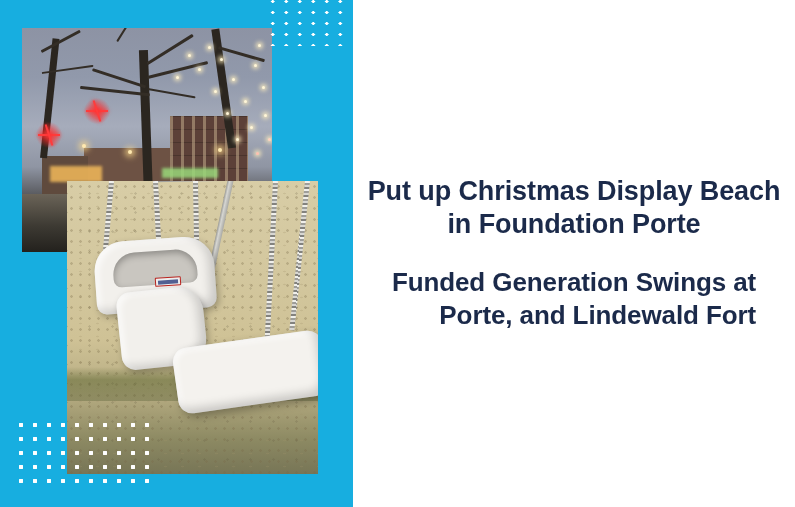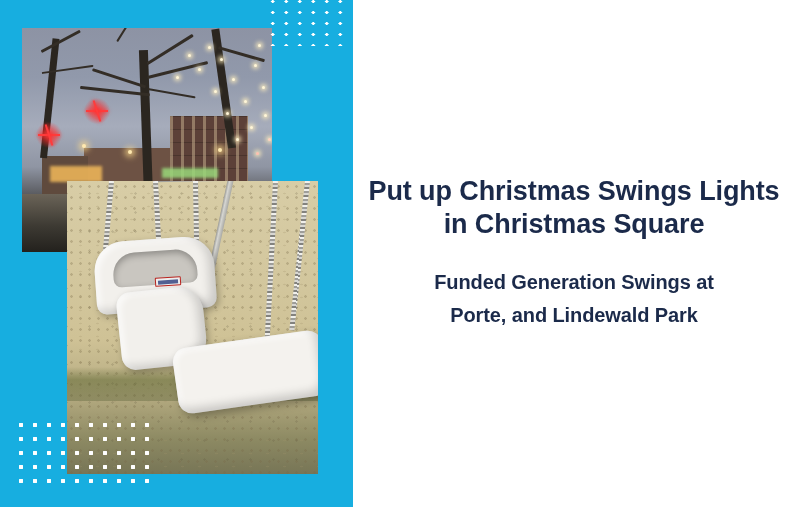--- a/index.html
+++ b/index.html
@@ -265,23 +265,24 @@
     text-align: center;
     color: #1B2A4A;
     font-weight: bold;
     letter-spacing: -0.1px;
   }
   .headline-1 {
     font-size: 27px;
     line-height: 33px;
   }
   .headline-2 {
-    font-size: 20px;
+    font-size: 26px;
     line-height: 33px;
     margin-top: 25px;
+    text-align: right;
   }
   .hl-line { display: block; white-space: nowrap; }
 </style>
 </head>
 <body>
 
 <div id="slide">
 
   <div class="blue-panel"></div>
 
@@ -359,24 +360,24 @@
     <div class="seat-bottom" style="left:108px; top:158px; width:150px; height:66px; transform:rotate(-8deg);"></div>
     <div class="seat-label" style="left:88px; top:96px; transform:rotate(-4deg);"></div>
   </div>
 
   <div class="dot-grid dot-grid-top"></div>
   <div class="dot-grid dot-grid-bottom"></div>
 
   <div class="text-col">
 
     <div class="headline-block headline-1">
-      <span class="hl-line">Put up Christmas Swings Lights</span>
-      <span class="hl-line">in Christmas Square</span>
+      <span class="hl-line">Put up Christmas Display Beach</span>
+      <span class="hl-line">in Foundation Porte</span>
     </div>
 
     <div class="headline-block headline-2">
       <span class="hl-line">Funded Generation Swings at</span>
-      <span class="hl-line">Porte, and Lindewald Park</span>
+      <span class="hl-line">Porte, and Lindewald Fort</span>
     </div>
 
   </div>
 
 </div>
 
 </body></html>

